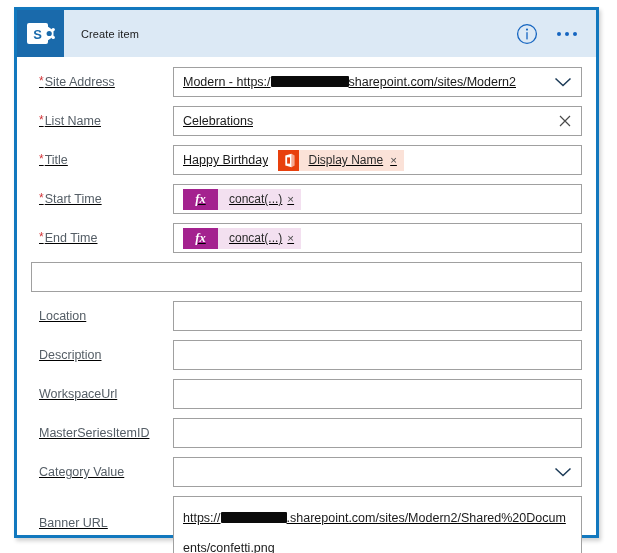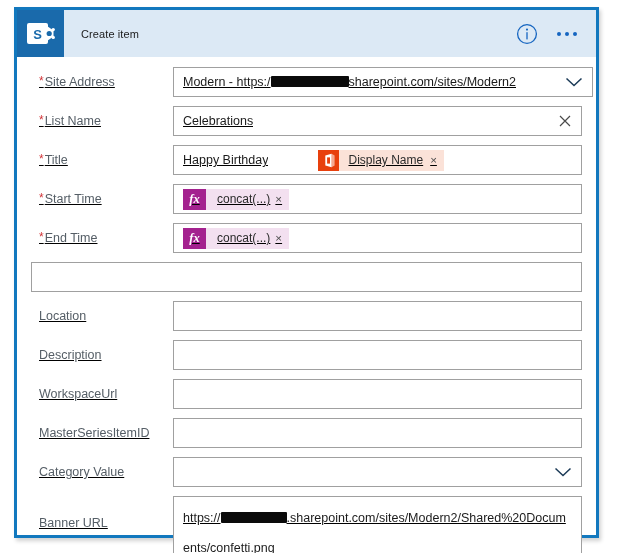--- a/index.html
+++ b/index.html
@@ -117,21 +117,20 @@
     min-height: 30px;
     border: 1px solid #a0a0a0;
     background: #ffffff;
     box-sizing: border-box;
     display: flex;
     align-items: center;
     padding: 0 8px 0 9px;
     font-size: 12.5px;
     color: #1b1b1b;
     position: relative;
-    gap: 40px;
   }
   .field .value {
     white-space: nowrap;
     overflow: hidden;
   }
   .field.multiline {
     display: block;
     padding: 6px 9px 12px 9px;
     line-height: 30px;
     min-height: 54px;
@@ -183,21 +182,21 @@
     justify-content: center;
     flex: none;
   }
   .token-office .token-label { padding: 0 7px 0 9px; }
 
   .token-fx {
     background: #f3e0f0;
     color: #2b2b2b;
   }
   .token-fx .token-badge {
-    width: 23px;
+    width: 35px;
     height: 21px;
     background: #a4228f;
     color: #ffffff;
     display: flex;
     align-items: center;
     justify-content: center;
     font-family: "Liberation Serif", serif;
     font-style: italic;
     font-size: 12.5px;
     font-weight: bold;

